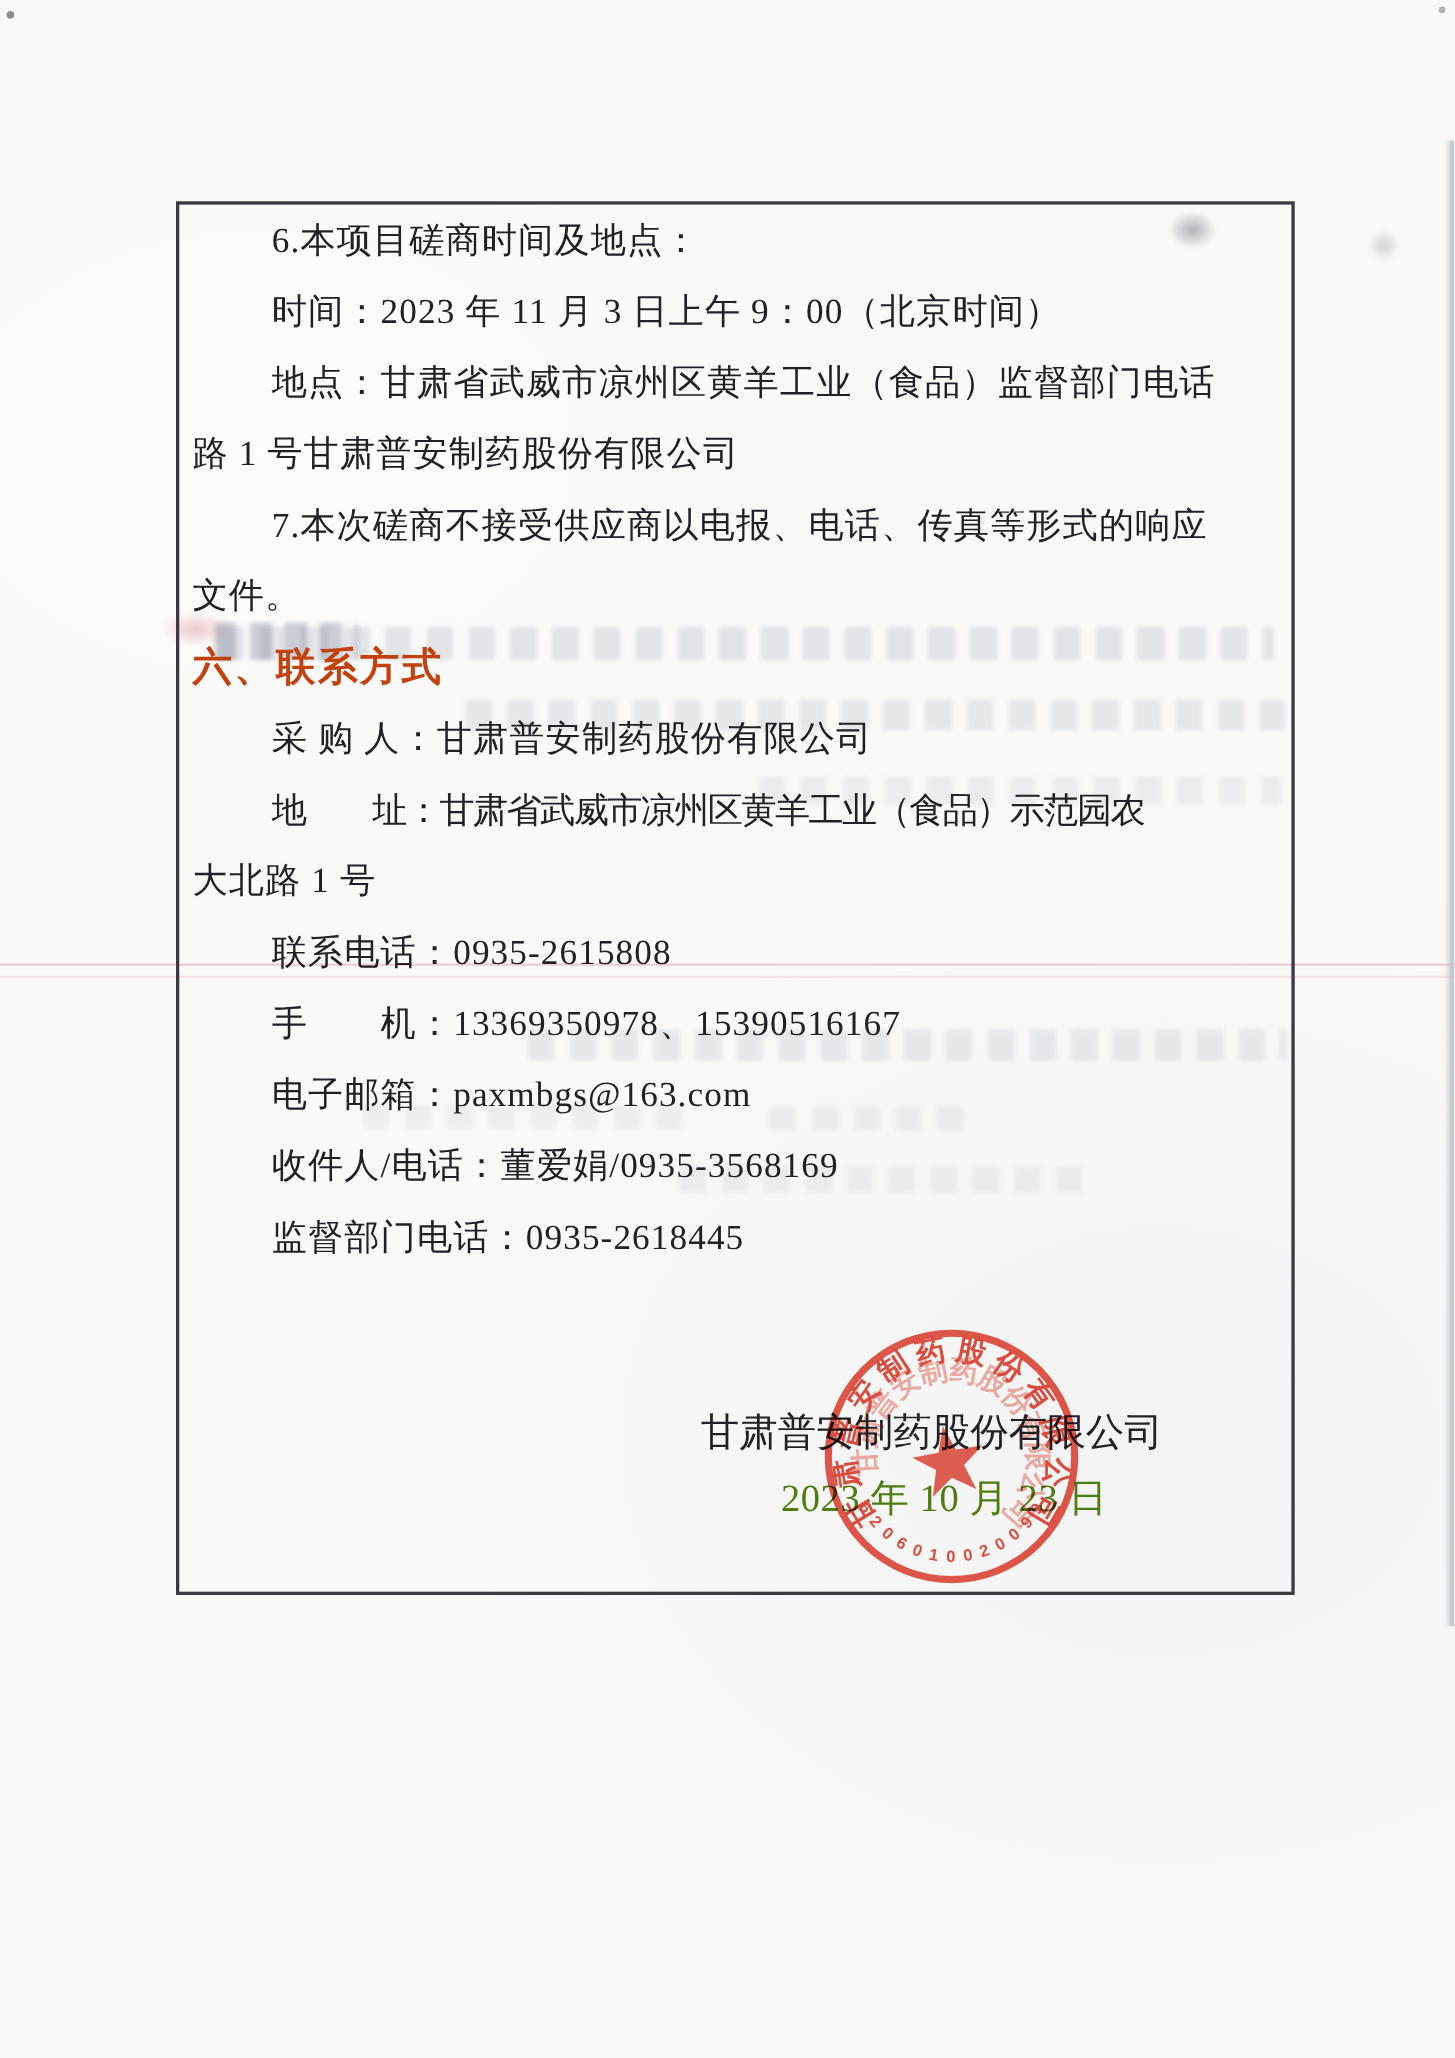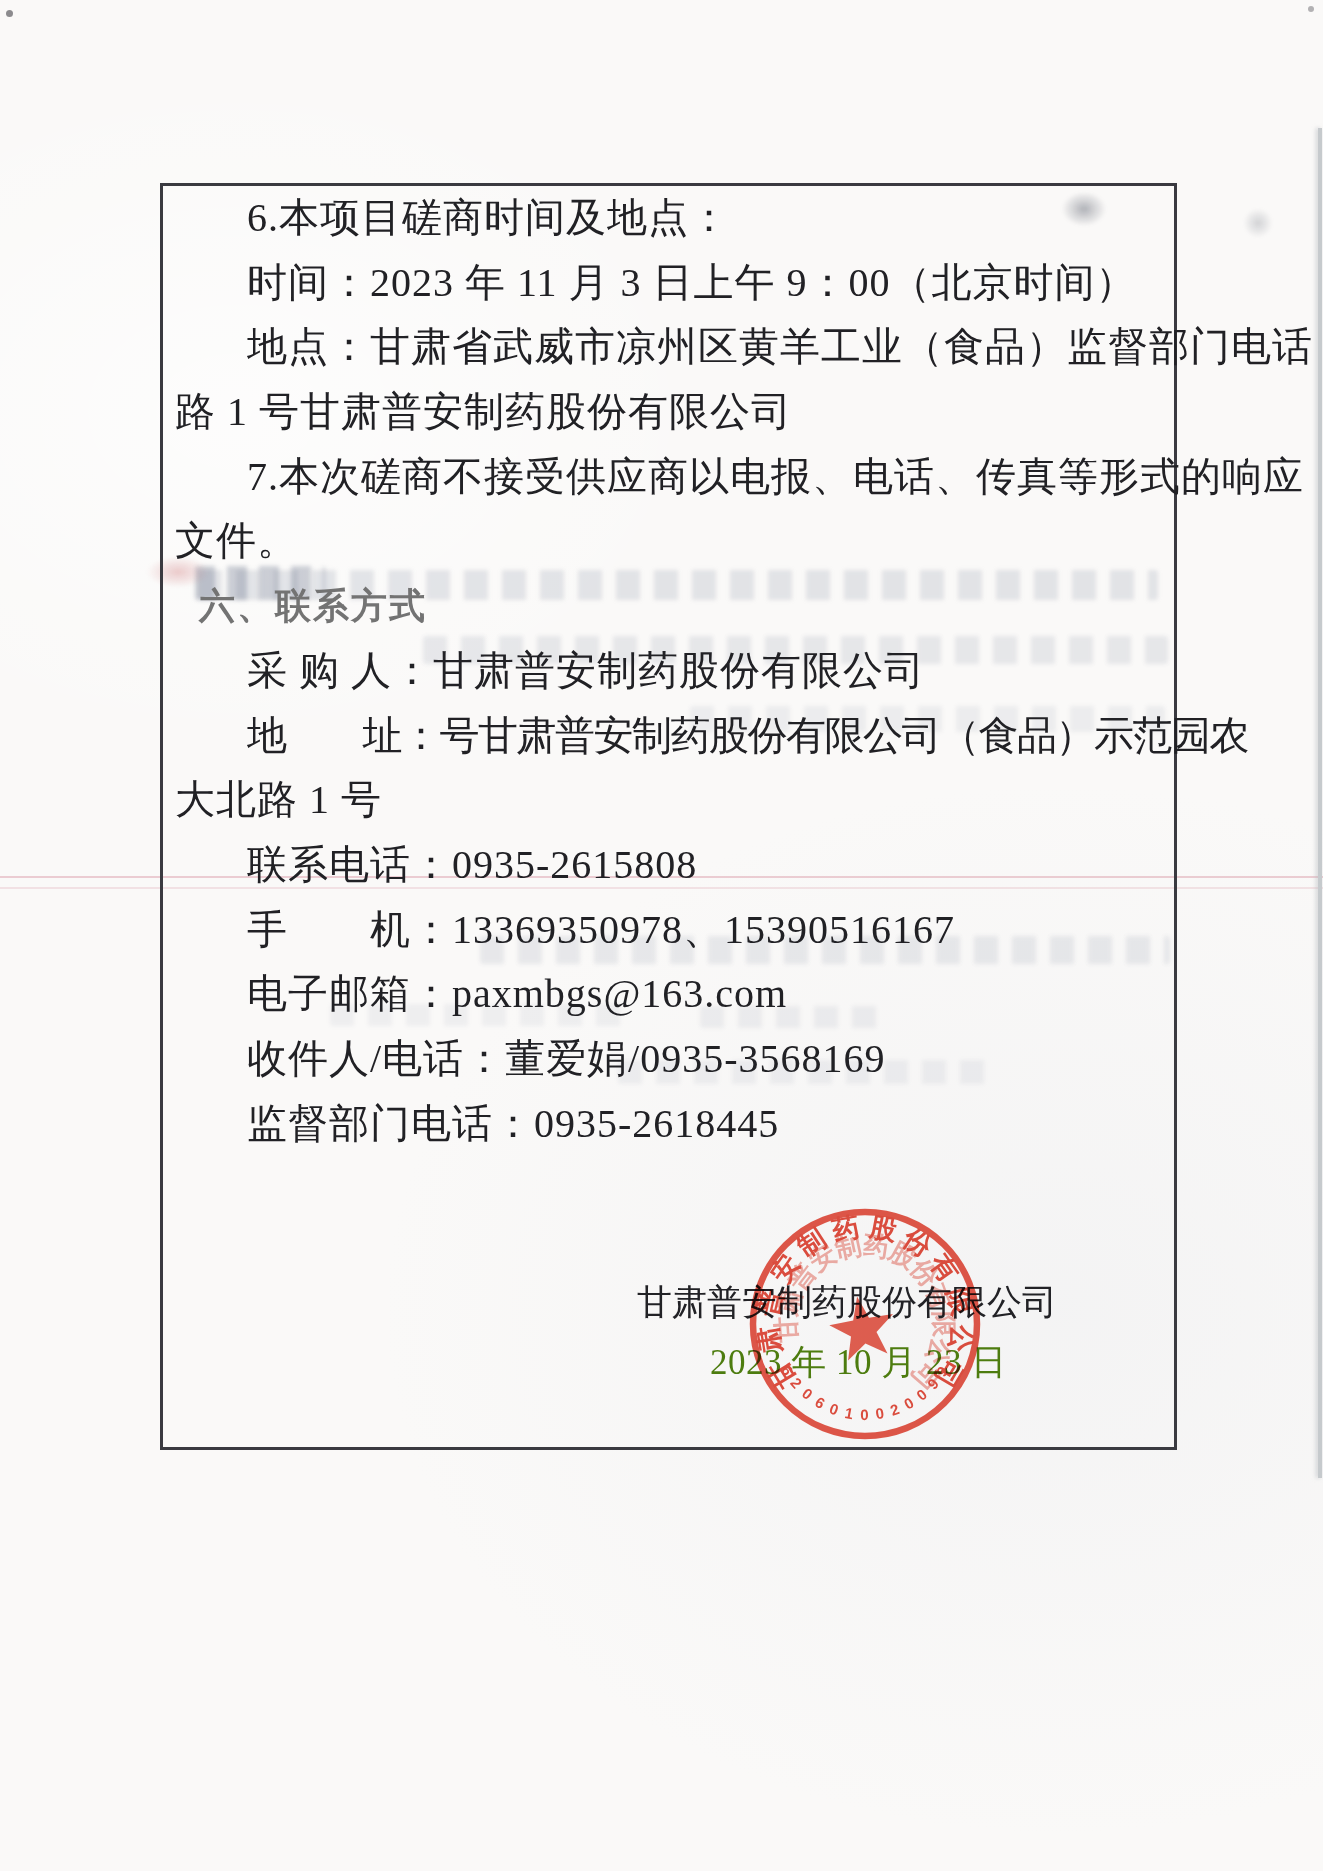--- a/index.html
+++ b/index.html
@@ -18,28 +18,28 @@
       radial-gradient(900px 700px at 80% 70%, rgba(232,233,236,.35), rgba(232,233,236,0) 75%);
   }
   
   .doc-frame{
     position:absolute;left:160px;top:183px;width:1017px;height:1267px;
     border:3px solid #3a3a40;background:transparent;box-sizing:border-box;
   }
   
   .lines{position:absolute;left:175px;top:186px;width:995px;}
   .line{
-    height:64.7px;line-height:64.7px;font-size:40px;letter-spacing:1px;
+    height:64.7px;line-height:64.7px;font-size:32px;letter-spacing:1px;
     white-space:nowrap;color:#212125;
   }
   .indent{padding-left:72px;}
   .tight{letter-spacing:-1.5px;}
   .heading{
     font-family:"Liberation Sans","DejaVu Sans",sans-serif;
-    font-weight:700;font-size:36px;letter-spacing:2px;color:#737373;margin-left:24px;
+    font-weight:700;font-size:36px;letter-spacing:2px;color:#c2410c;
   }
   
   .sig-company{
     position:absolute;left:637px;top:1279px;font-size:35px;letter-spacing:0px;
     white-space:nowrap;color:#222226;
   }
   .sig-date{
     position:absolute;left:710px;top:1339px;font-size:35px;letter-spacing:.5px;
     white-space:nowrap;color:#4d7c0f;
   }
@@ -107,21 +107,21 @@
 
 <div class="lines">
   <div class="line indent">6.本项目磋商时间及地点：</div>
   <div class="line indent">时间：2023 年 11 月 3 日上午 9：00（北京时间）</div>
   <div class="line indent">地点：甘肃省武威市凉州区黄羊工业（食品）监督部门电话</div>
   <div class="line">路 1 号甘肃普安制药股份有限公司</div>
   <div class="line indent">7.本次磋商不接受供应商以电报、电话、传真等形式的响应</div>
   <div class="line">文件。</div>
   <div class="line heading">六、联系方式</div>
   <div class="line indent">采  购  人：甘肃普安制药股份有限公司</div>
-  <div class="line indent tight">地　　址：号甘肃普安制药股份有限公司（食品）示范园农</div>
+  <div class="line indent tight">地　　址：甘肃省武威市凉州区黄羊工业（食品）示范园农</div>
   <div class="line">大北路 1 号</div>
   <div class="line indent">联系电话：0935-2615808</div>
   <div class="line indent">手　　机：13369350978、15390516167</div>
   <div class="line indent">电子邮箱：paxmbgs@163.com</div>
   <div class="line indent">收件人/电话：董爱娟/0935-3568169</div>
   <div class="line indent">监督部门电话：0935-2618445</div>
 </div>
 
 <div class="sig-company">甘肃普安制药股份有限公司</div>
 <div class="sig-date">2023 年 10 月 23 日</div>

